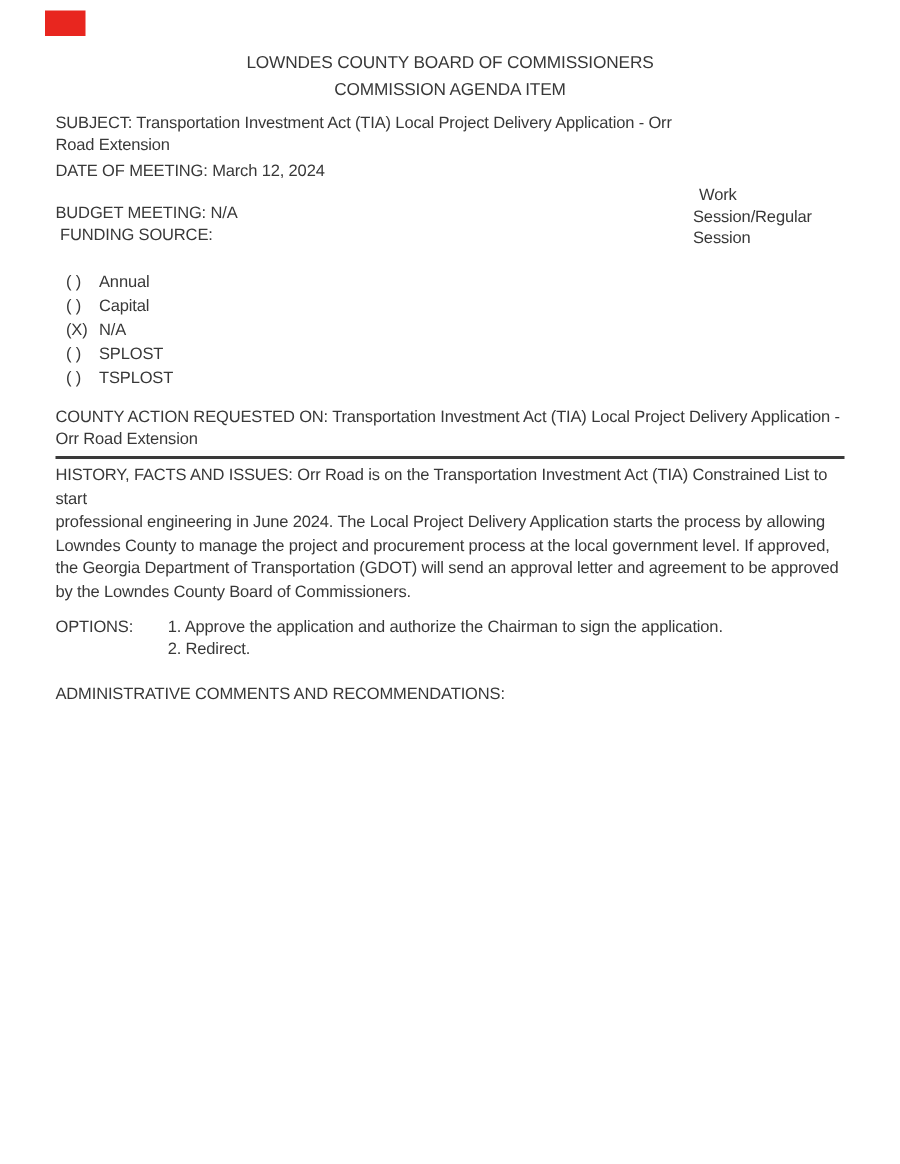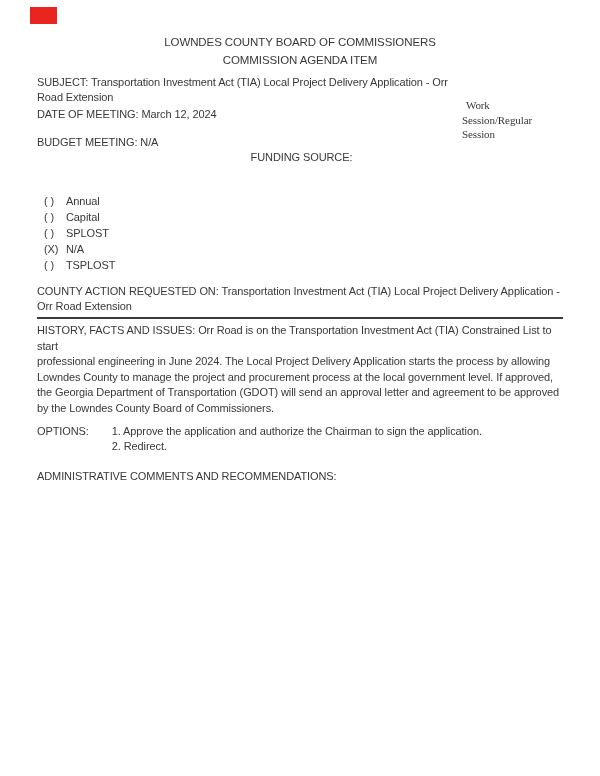--- a/index.html
+++ b/index.html
@@ -6,25 +6,25 @@
   .page {
     position:relative; width:600px; height:636px; background:#ffffff;
     font-family:"Liberation Sans", sans-serif; color:#383838;
     font-size:11px; letter-spacing:-0.1px; line-height:15px; overflow:hidden;
   }
   .red-box { position:absolute; left:30px; top:7px; width:27px; height:17px; background:#e8261f; }
   .doc-header { padding-top:33px; text-align:center; font-size:11.5px; line-height:18px; }
   .content { padding:0 37px; }
   .subject { margin-top:6px; }
   .date-row { margin-top:2px; }
-  .session { position:absolute; left:462px; top:98px; line-height:14.5px;font-family:Liberation Serif, serif; }
+  .session { position:absolute; left:462px; top:123px; line-height:14.5px; }
   .session .s1 { padding-left:4px; }
   .budget { margin-top:13px; }
-  .funding-label { padding-left:3px;text-align:center; }
-  .funding-list { margin-top:28px; padding-left:7px; }
+  .funding-label { padding-left:3px; }
+  .funding-list { margin-top:15px; padding-left:7px; }
   .frow { line-height:16px; }
   .mark { display:inline-block; width:22px; white-space:pre; }
   .county-action { margin-top:11px; }
   .rule { border-top:2px solid #3a3a3a; margin-top:3px; width:526px; }
   .history { margin-top:4px; line-height:15.5px; }
   .options-row { margin-top:8px; display:flex;gap:17px; }
   .opt-label { margin-right:6px; white-space:nowrap; }
   .recommended { margin-top:11px; }
   .dept-row { margin-top:11px; display:flex; }
   .dept-col { width:200px; }
@@ -62,24 +62,24 @@
     <div class="funding-label">FUNDING SOURCE:</div>
 
     <div class="funding-list">
       <div class="frow">
         <span class="mark">( )</span><span>Annual</span>
       </div>
       <div class="frow">
         <span class="mark">( )</span><span>Capital</span>
       </div>
       <div class="frow">
-        <span class="mark">( )</span><span>SPLOST</span>
+        <span class="mark">(X)</span><span>N/A</span>
       </div>
       <div class="frow">
-        <span class="mark">(X)</span><span>N/A</span>
+        <span class="mark">( )</span><span>SPLOST</span>
       </div>
       <div class="frow">
         <span class="mark">( )</span><span>TSPLOST</span>
       </div>
     </div>
 
     <div class="county-action">
       <div>COUNTY ACTION REQUESTED ON: Transportation Investment Act (TIA) Local Project Delivery Application -</div>
       <div>Orr Road Extension</div>
     </div>

